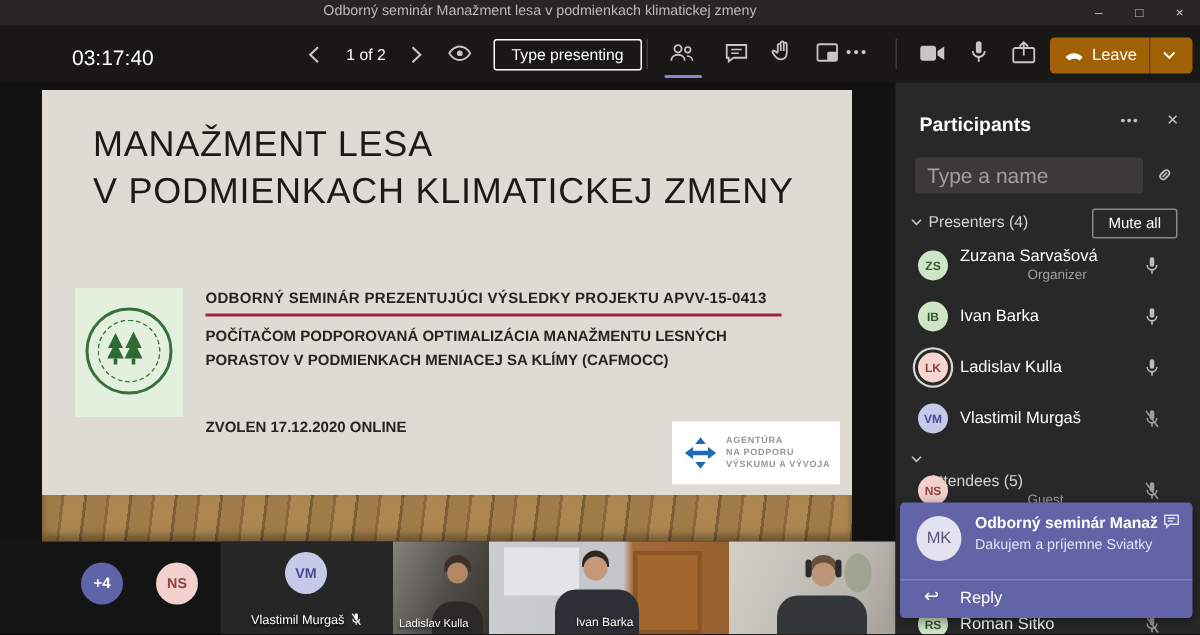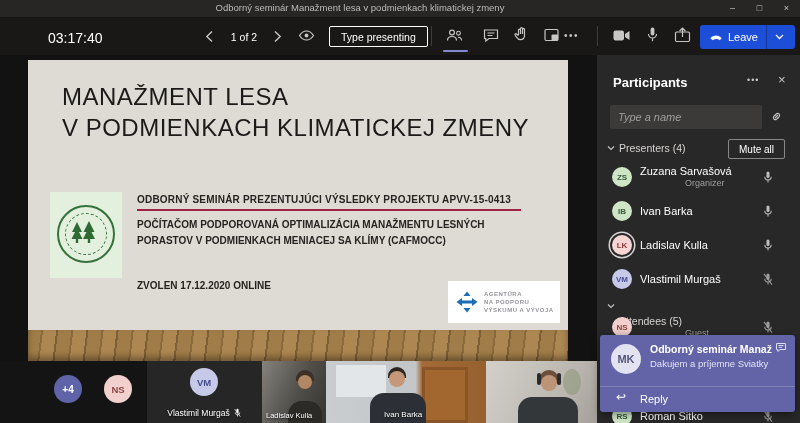--- a/index.html
+++ b/index.html
@@ -15,21 +15,21 @@
   
   .toolbar{position:absolute;top:17px;left:0;width:800px;height:38px;background:#191817;}
   .timer{position:absolute;left:48px;top:13px;font-size:14px;color:#ffffff;}
   .tbtn{position:absolute;display:flex;align-items:center;justify-content:center;color:#c8c6c4;}
   .page-ind{position:absolute;left:222px;top:14px;width:44px;text-align:center;font-size:10.5px;color:#fff;}
   .stop-btn{position:absolute;left:329px;top:9px;height:21px;padding:0 11px;border:1px solid #fff;
             border-radius:2px;background:transparent;color:#fff;font-size:10.5px;display:flex;align-items:center;}
   .vsep{position:absolute;top:9px;width:1px;height:20px;background:#3d3c3b;}
   .active-underline{position:absolute;left:443px;top:33px;width:25px;height:2px;background:#8488d2;border-radius:1px;}
   .more-dots{position:absolute;left:564px;top:13px;font-size:10px;letter-spacing:1.5px;color:#c8c6c4;}
-  .leave-btn{position:absolute;left:700px;top:8px;width:95px;height:24px;background:#1d4ed8;border-radius:3px;
+  .leave-btn{position:absolute;left:700px;top:8px;width:95px;height:24px;background:#a16207;border-radius:3px;
              display:flex;align-items:center;color:#fff;}
   .leave-label{font-size:11px;margin-left:5px;}
   .leave-sep{width:1px;height:24px;background:rgba(0,0,0,.28);margin-left:8px;}
   .leave-chev{width:25px;display:flex;align-items:center;justify-content:center;}
   
   .slide{position:absolute;left:28px;top:60px;width:540px;height:301px;background:#dedbd4;overflow:hidden;}
   .slide-title{position:absolute;left:34px;top:21px;font-size:24px;line-height:31px;letter-spacing:.5px;
                color:#1c1a18;font-weight:400;}
   .nlc{position:absolute;left:22px;top:132px;width:72px;height:86px;background:#e4f0de;}
   .nlc-seal{position:absolute;left:7px;top:13px;width:54px;height:54px;border:2px solid #36713b;border-radius:50%;}
@@ -49,43 +49,43 @@
   .filmstrip{position:absolute;left:0;top:361px;width:597px;height:62px;background:#151414;}
   .circ{border-radius:50%;display:flex;align-items:center;justify-content:center;font-weight:bold;}
   .tile{position:absolute;top:0;height:62px;overflow:hidden;}
   .tile-label{position:absolute;font-size:8px;color:#fff;text-shadow:0 1px 2px rgba(0,0,0,.85);white-space:nowrap;}
   .sil-body{position:absolute;border-radius:14px 14px 0 0;}
   
   .panel{position:absolute;left:597px;top:55px;width:203px;height:368px;background:#292828;overflow:hidden;}
   .p-title{position:absolute;left:16px;top:20px;font-size:13px;font-weight:bold;color:#fff;}
   .p-icon{position:absolute;color:#c8c6c4;display:flex;align-items:center;justify-content:center;}
   .p-search{position:absolute;left:13px;top:50px;width:152px;height:24px;background:#3b3a39;border:none;
-            border-radius:2px;color:#fff;font-size:11px;padding:0 8px;box-sizing:border-box;
-            font-family:"Liberation Sans",sans-serif;font-style:italic;}
+            border-radius:2px;color:#fff;font-size:14px;padding:0 8px;box-sizing:border-box;
+            font-family:"Liberation Sans",sans-serif;}
   .p-search::placeholder{color:#a19f9d;}
   .sec-label{font-size:10.5px;color:#d6d4d2;}
   .mute-all{position:absolute;left:131px;top:84px;width:57px;height:20px;border:1px solid #8a8886;border-radius:2px;
             background:transparent;color:#fff;font-size:10px;display:flex;align-items:center;justify-content:center;}
   .p-row{position:absolute;left:0;width:203px;height:34px;}
   .p-avatar{position:absolute;left:15px;top:7px;width:20px;height:20px;border-radius:50%;
             display:flex;align-items:center;justify-content:center;font-size:8px;font-weight:bold;}
   .p-name{position:absolute;left:43px;font-size:11px;color:#fff;white-space:nowrap;}
   .p-sub{position:absolute;left:43px;font-size:9px;color:#a19f9d;margin-left:45px;}
   .p-mic{position:absolute;left:165px;top:10px;color:#bfbdbb;}
   .speak-ring{box-shadow:0 0 0 2px #292828,0 0 0 3.5px #d8d6d4;}
   
   .av-green{background:#cfe6c6;color:#33573a;}
   .av-salmon{background:#f7d5d2;color:#8f3b3b;}
   .av-lavender{background:#c7c9e9;color:#484d93;}
   .av-pink{background:#f1d0ce;color:#8f4340;}
   
   .toast{position:absolute;left:600px;top:335px;width:195px;height:77px;background:#6264a7;border-radius:3px;
          z-index:10;box-shadow:0 2px 8px rgba(0,0,0,.45);}
   .toast-avatar{position:absolute;left:11px;top:9px;width:30px;height:30px;border-radius:50%;background:#e2e2f0;
-                color:#55567a;font-size:11px;font-weight:bold;display:flex;align-items:center;justify-content:center;}
+                color:#55567a;font-size:11px;font-weight:normal;display:flex;align-items:center;justify-content:center;}
   .toast-title{position:absolute;left:50px;top:8px;width:122px;font-size:10.5px;font-weight:bold;color:#fff;
                white-space:nowrap;overflow:hidden;}
   .toast-msg{position:absolute;left:50px;top:23px;width:135px;font-size:9.5px;color:#e2e3f5;white-space:nowrap;overflow:hidden;}
   .toast-div{position:absolute;left:0;top:51px;width:195px;height:1px;background:rgba(255,255,255,.18);}
   .reply-icon{position:absolute;left:16px;top:55px;font-size:12px;color:#fff;}
   .reply-label{position:absolute;left:40px;top:58px;font-size:11px;color:#fff;}
   svg{display:block;}
 </style>
 </head>
 <body>

